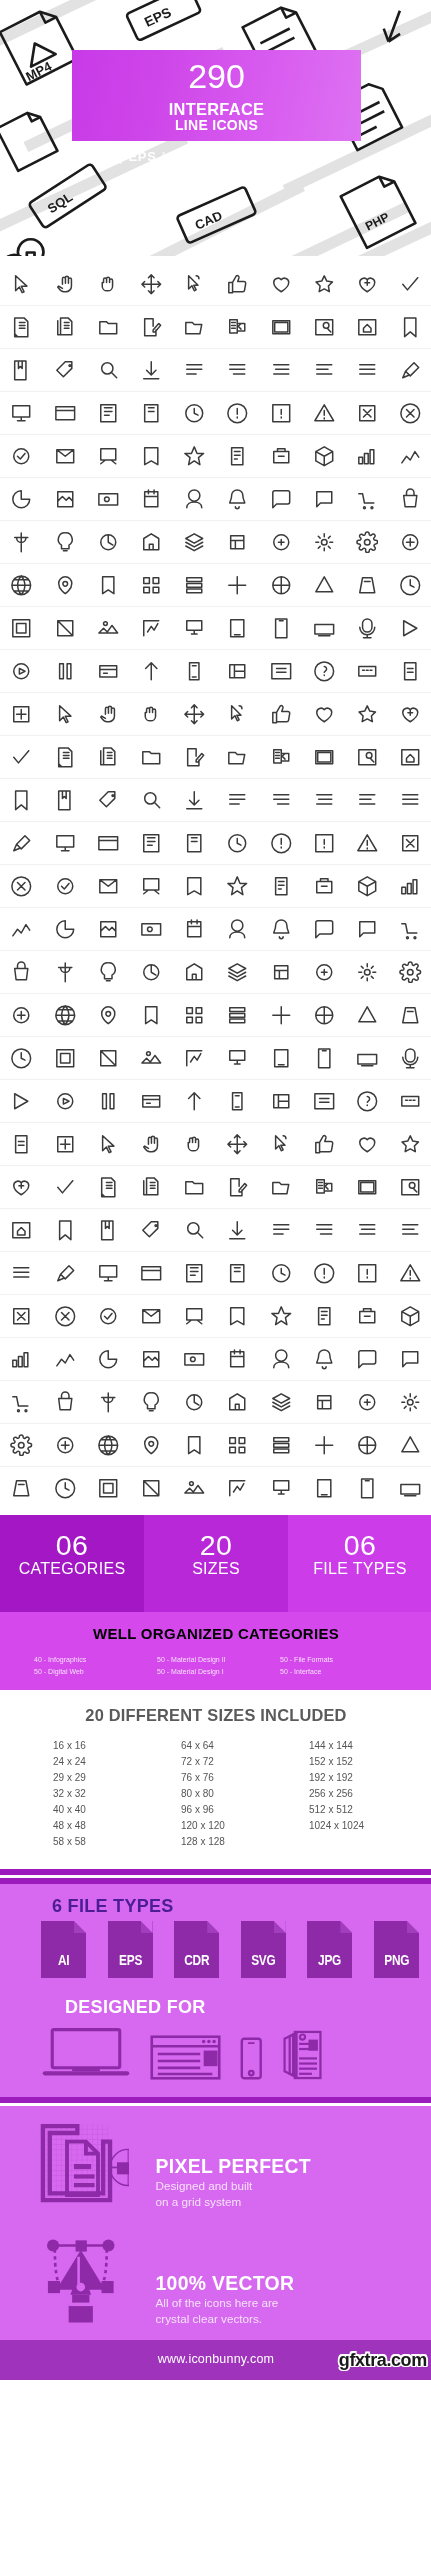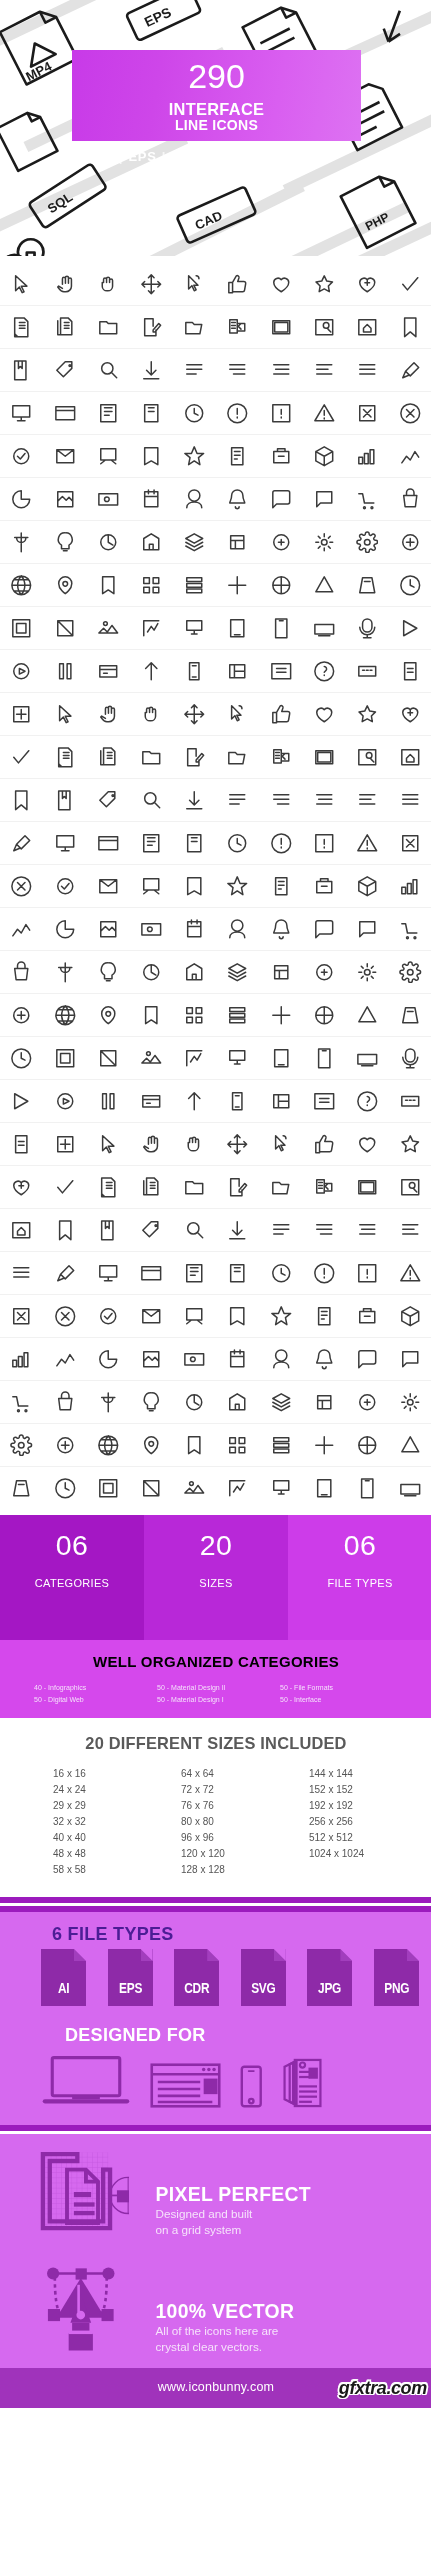--- a/index.html
+++ b/index.html
@@ -91,46 +91,45 @@
     display: flex;
     align-items: center;
     justify-content: center;
   }
   .grid-cell svg { display: block; }
 
   
   .stats {
     display: flex;
     width: 432px;
-    height: 125px;
+    height: 97px;
   }
   .stat {
     flex: 1 1 33.333%;
     display: flex;
     flex-direction: column;
     align-items: center;
     justify-content: flex-start;
     padding-top: 14px;
     color: #fff;
   }
   .stat-1 { background: #a417c4; }
   .stat-2 { background: #b828d8; }
   .stat-3 { background: #cd3ce9; }
   .stat-num {
     font-size: 28.5px;
     line-height: 33px;
     font-weight: 300;
     letter-spacing: 0.4px;
   }
   .stat-label {
-    font-size: 11px;
+    font-size: 16px;
     line-height: 14.7px;
     font-weight: 400;
     letter-spacing: 0.3px;
-    margin-top: 14px;
   }
 
   
   .cat-band {
     width: 432px;
     background: #d548ec;
     padding: 8.6px 0 12px 0;
   }
   .cat-heading {
     text-align: center;
@@ -316,21 +315,20 @@
     top: 50%;
     transform: translateY(-50%);
     font-size: 18px;
     font-weight: bold;
     color: #1a1a1a;
     letter-spacing: -0.4px;
     text-shadow:
       -1.3px -1.3px 0 #fff, 1.3px -1.3px 0 #fff,
       -1.3px 1.3px 0 #fff, 1.3px 1.3px 0 #fff,
       0 1.7px 0 #fff, 1.7px 0 0 #fff, -1.7px 0 0 #fff, 0 -1.7px 0 #fff;
-    font-style: italic;
   }
 </style>
 </head>
 <body>
 
 <div class="page">
 
   <section class="hero">
     <div class="hero-bg">
       <svg width="432" height="256" viewBox="0 0 500 296">

